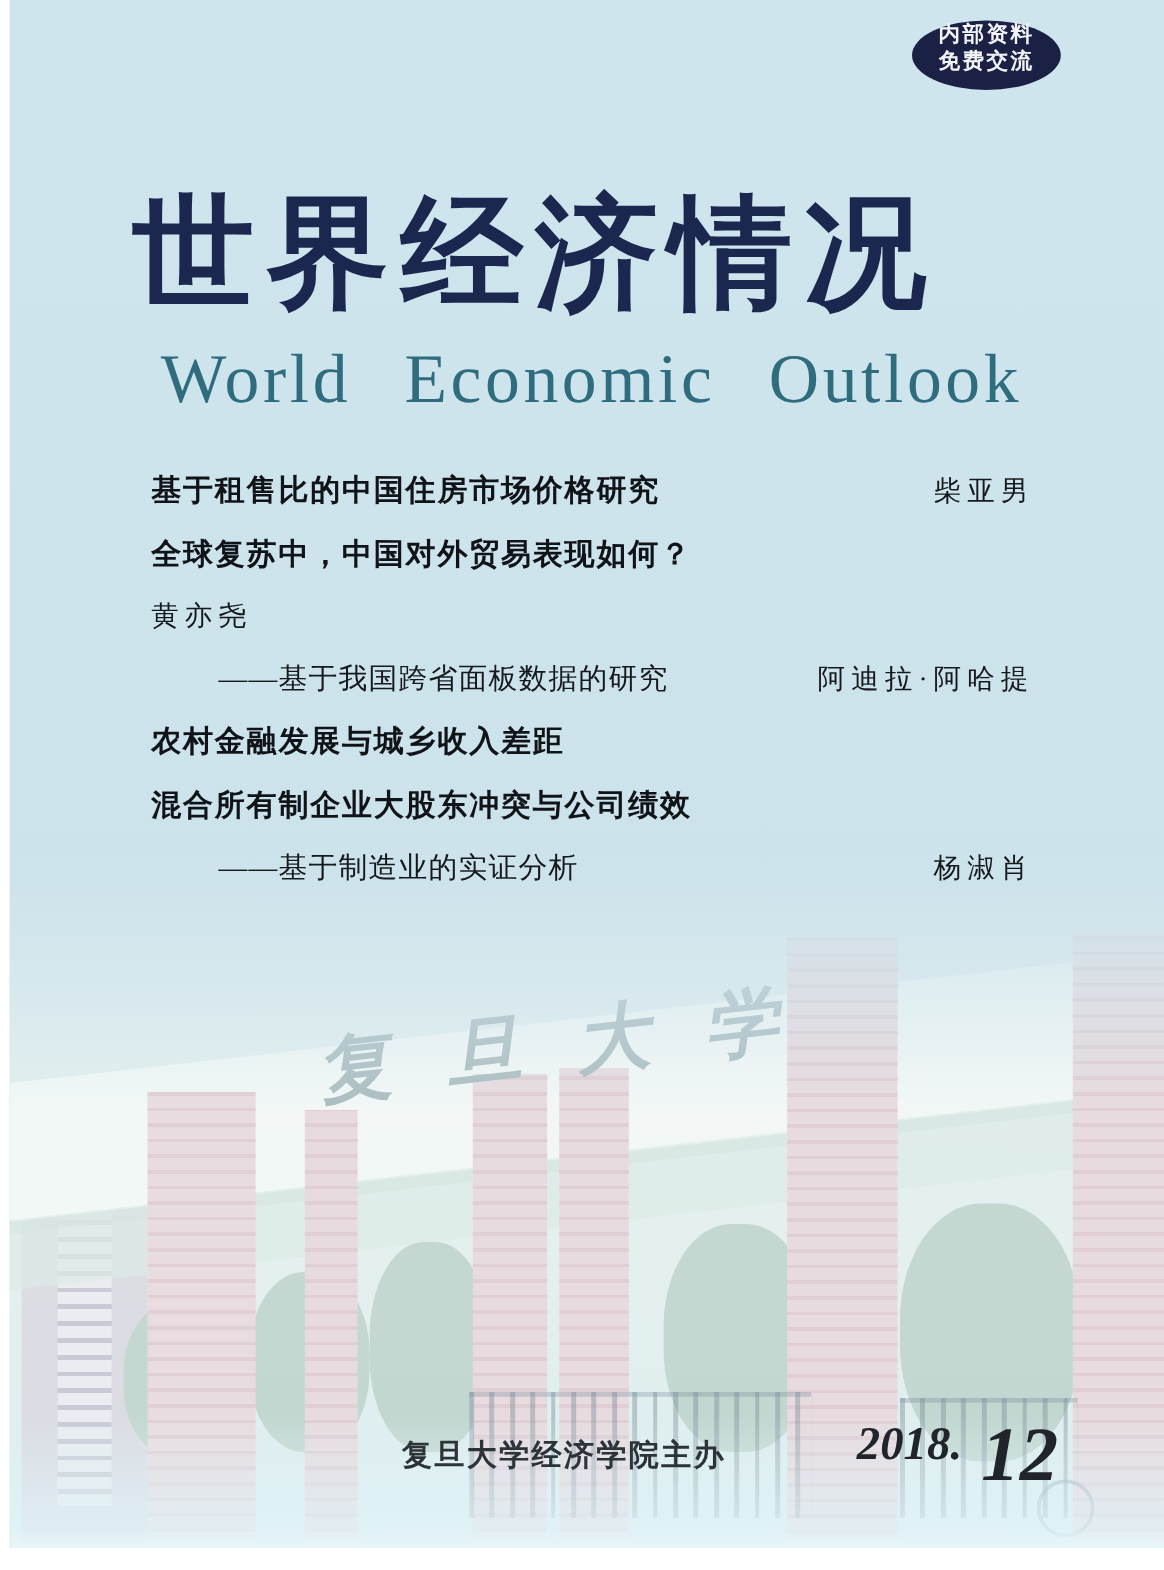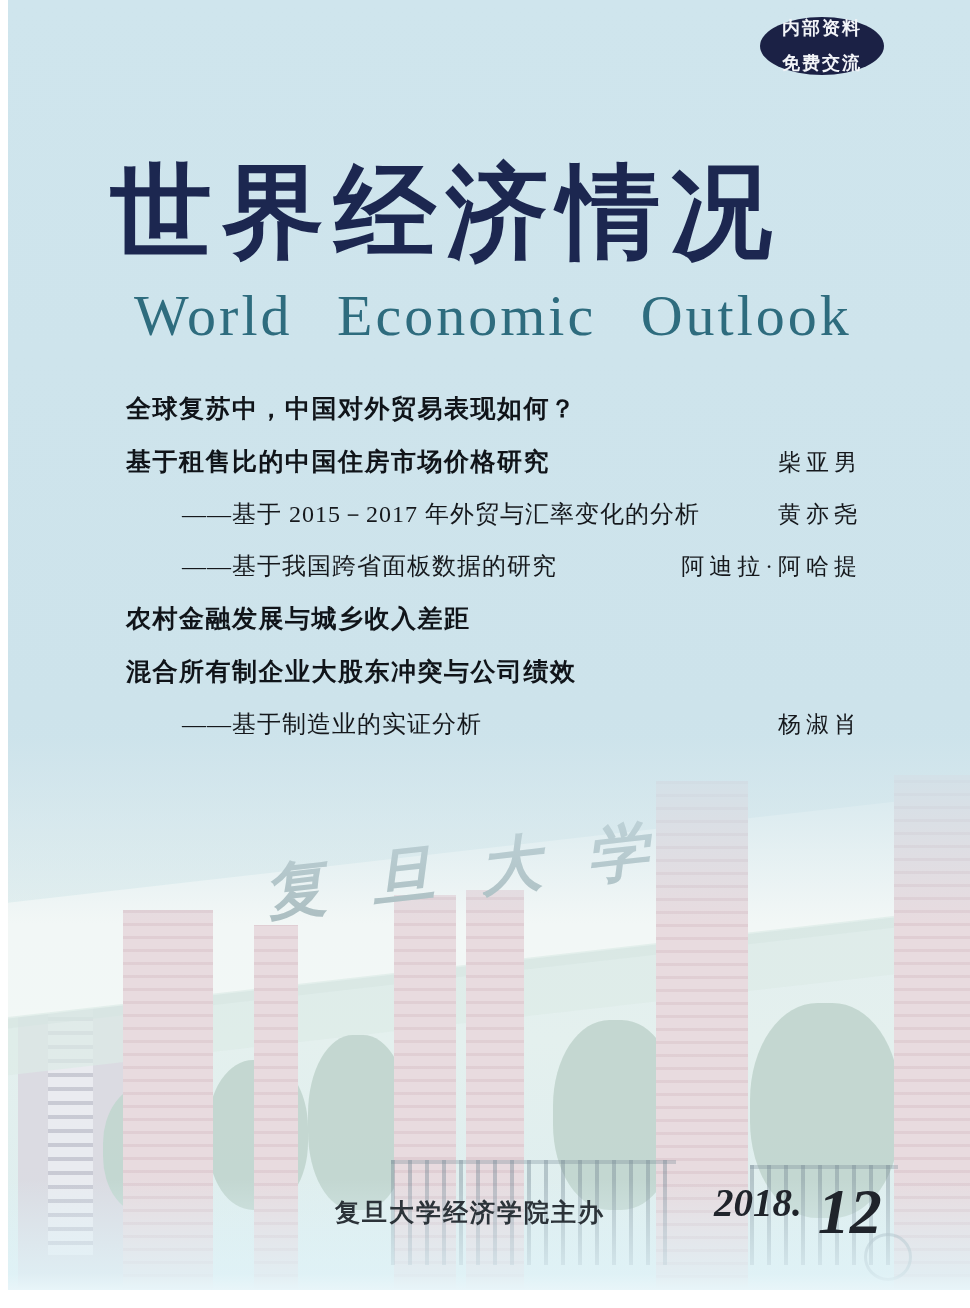--- a/index.html
+++ b/index.html
@@ -21,21 +21,21 @@
     background:linear-gradient(180deg,#cfe5ed 0%,#cde3eb 55%,#d2e7ee 100%);
     overflow:hidden;
   }
   
   .badge {
     position:absolute; left:752px; top:17px;
     width:124px; height:58px;
     background:#1b2145;
     border-radius:50%;
     display:flex; flex-direction:column;
-    align-items:center; justify-content:space-between;
+    align-items:center; justify-content:flex-start;
     color:#f2f4f8;
     font-weight:700; font-size:18px; line-height:23px;
     letter-spacing:2px;
     font-family:"Liberation Serif","DejaVu Serif",serif;
   }
   
   .title-zh {
     position:absolute; left:102px; top:148px;
     width:760px;
     font-family:"DejaVu Serif","Liberation Serif",serif;
@@ -197,29 +197,28 @@
     <div class="badge">
       <div>内部资料</div>
       <div>免费交流</div>
     </div>
 
     <h1 class="title-zh">世界经济情况</h1>
     <div class="title-en">World Economic Outlook</div>
 
     <div class="toc">
       <div class="toc-row">
+        <span class="t-main">基于租售比的中国住房市场价格研究</span>
+        <span class="toc-author">柴亚男</span>
+      </div>
+      <div class="toc-row">
         <span class="t-main">全球复苏中，中国对外贸易表现如何？</span>
         <span class="toc-author"></span>
       </div>
-      <div class="toc-row">
-        <span class="t-main">基于租售比的中国住房市场价格研究</span>
-        <span class="toc-author">柴亚男</span>
-      </div>
       <div class="toc-row indent">
-        <span class="t-sub">——基于 2015－2017 年外贸与汇率变化的分析</span>
         <span class="toc-author">黄亦尧</span>
       </div>
       <div class="toc-row indent">
         <span class="t-sub">——基于我国跨省面板数据的研究</span>
         <span class="toc-author">阿迪拉·阿哈提</span>
       </div>
       <div class="toc-row">
         <span class="t-main">农村金融发展与城乡收入差距</span>
         <span class="toc-author"></span>
       </div>

